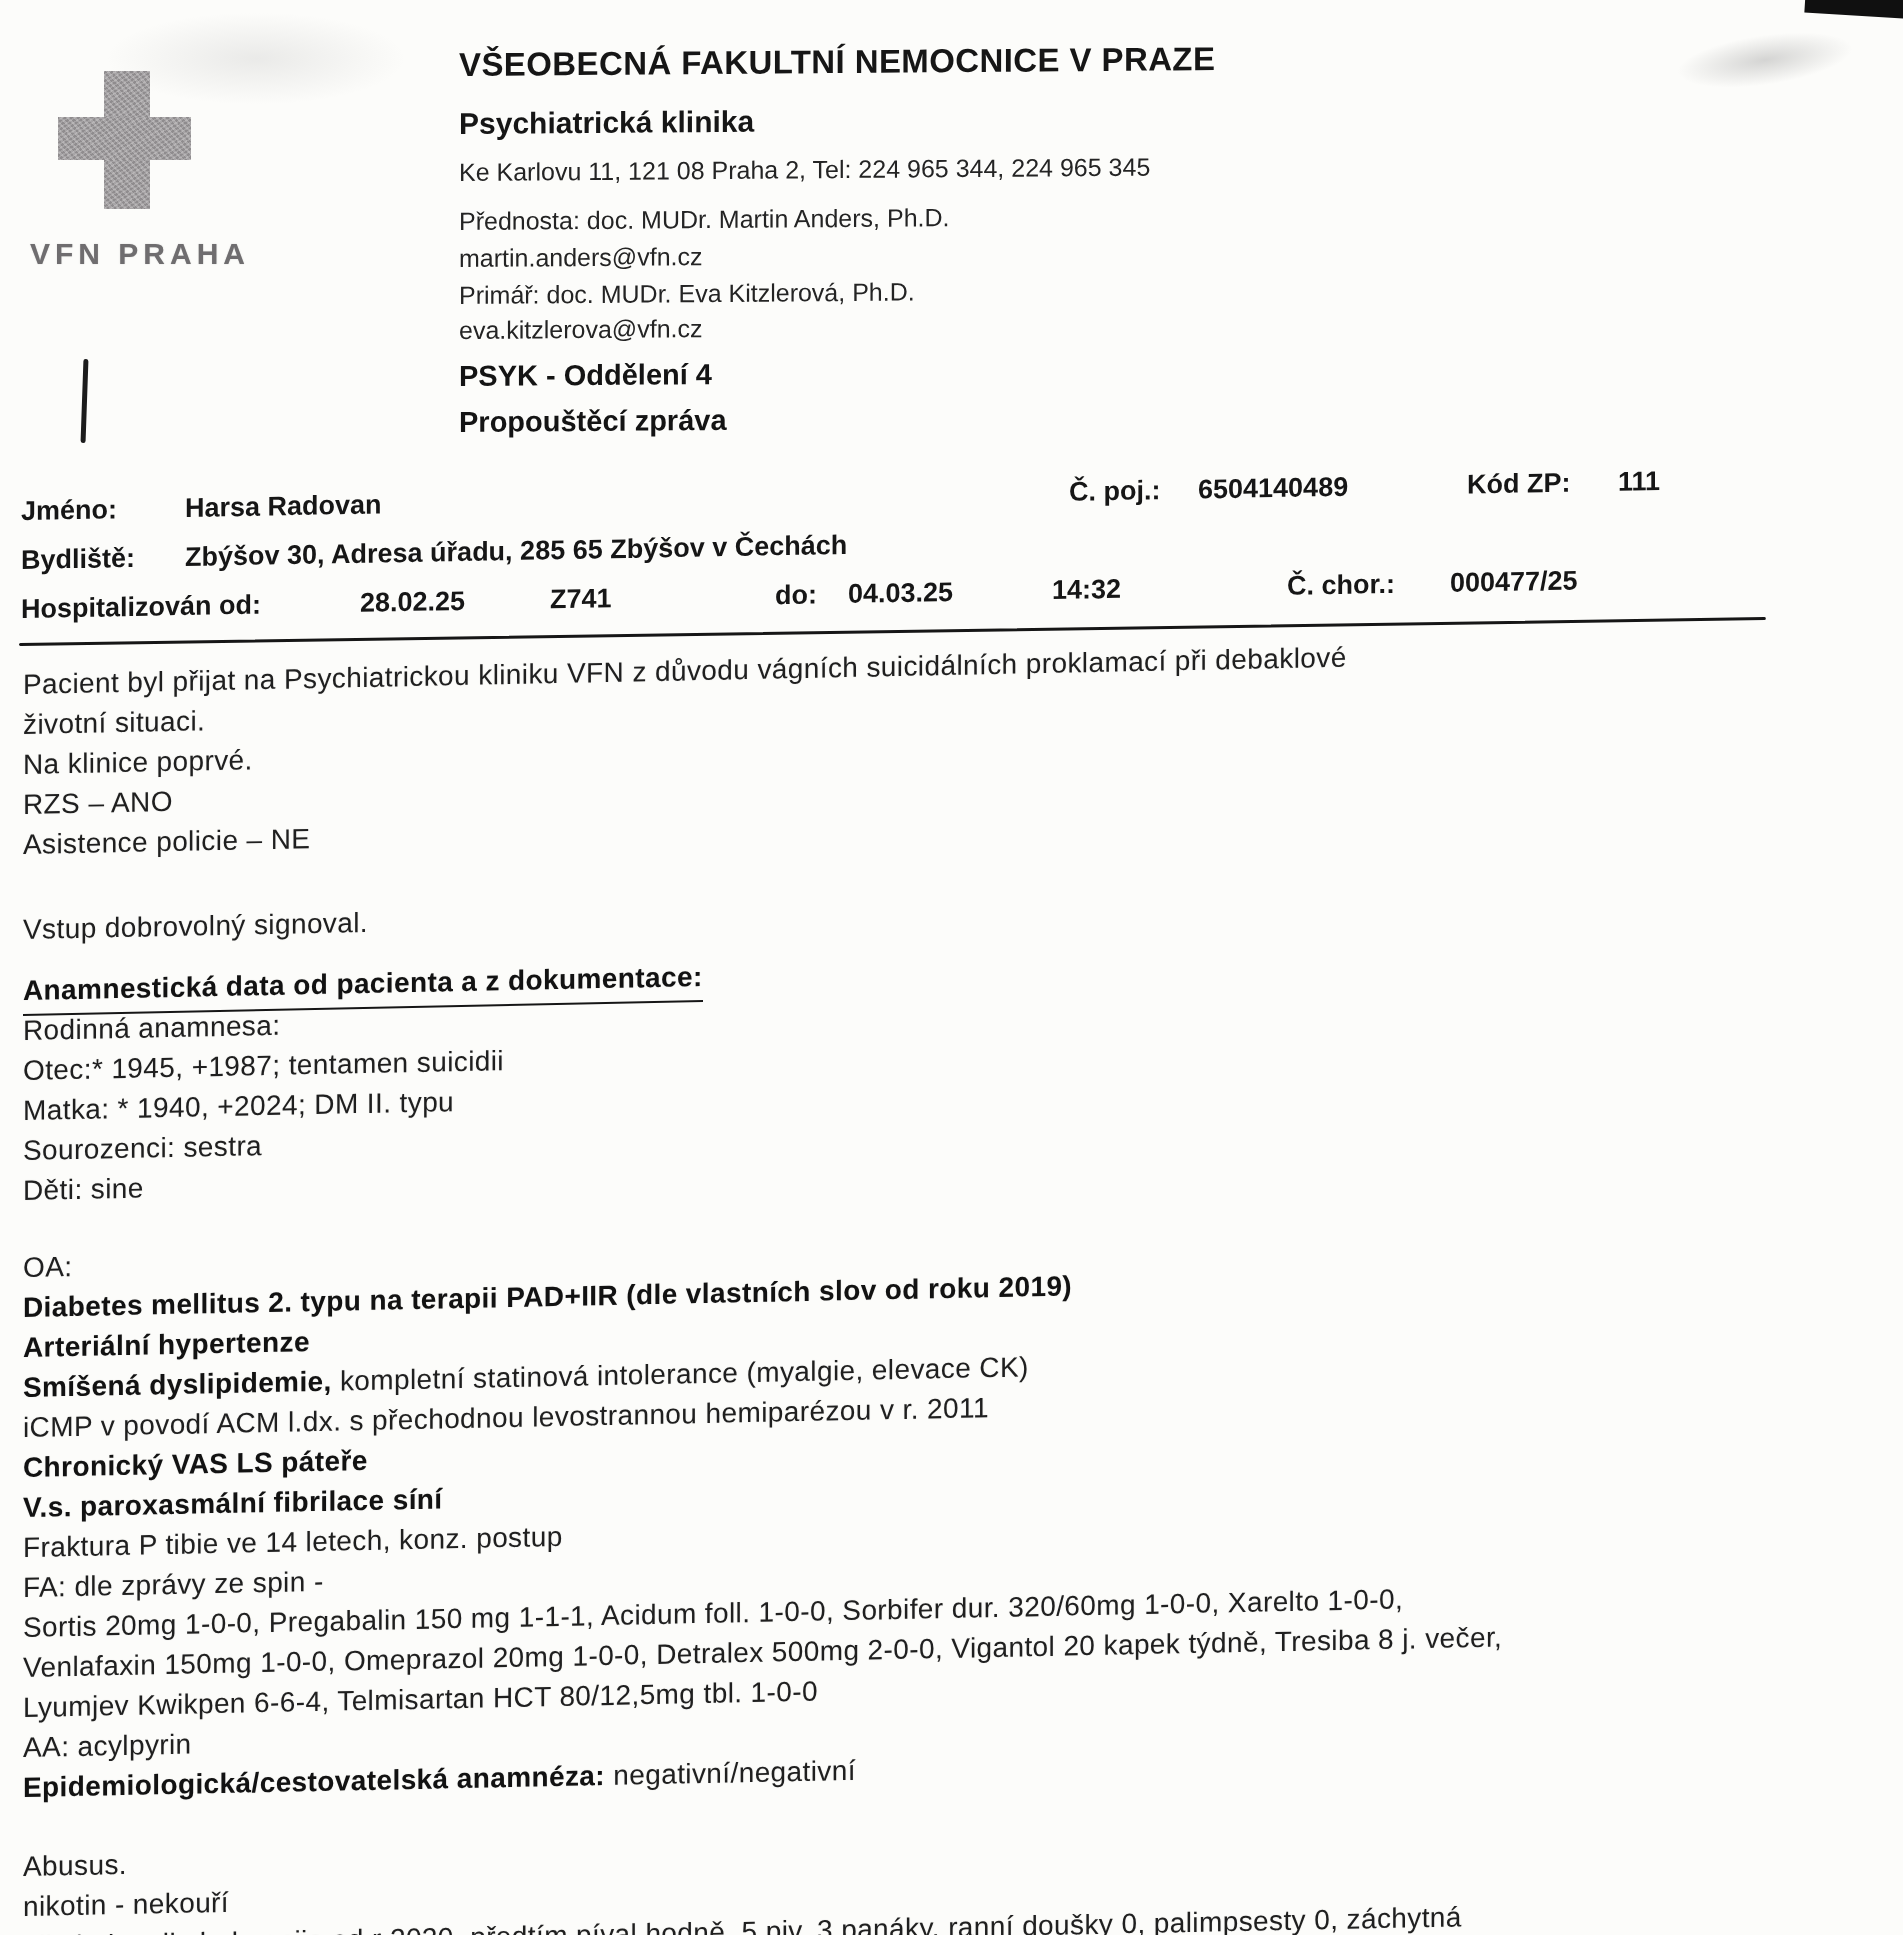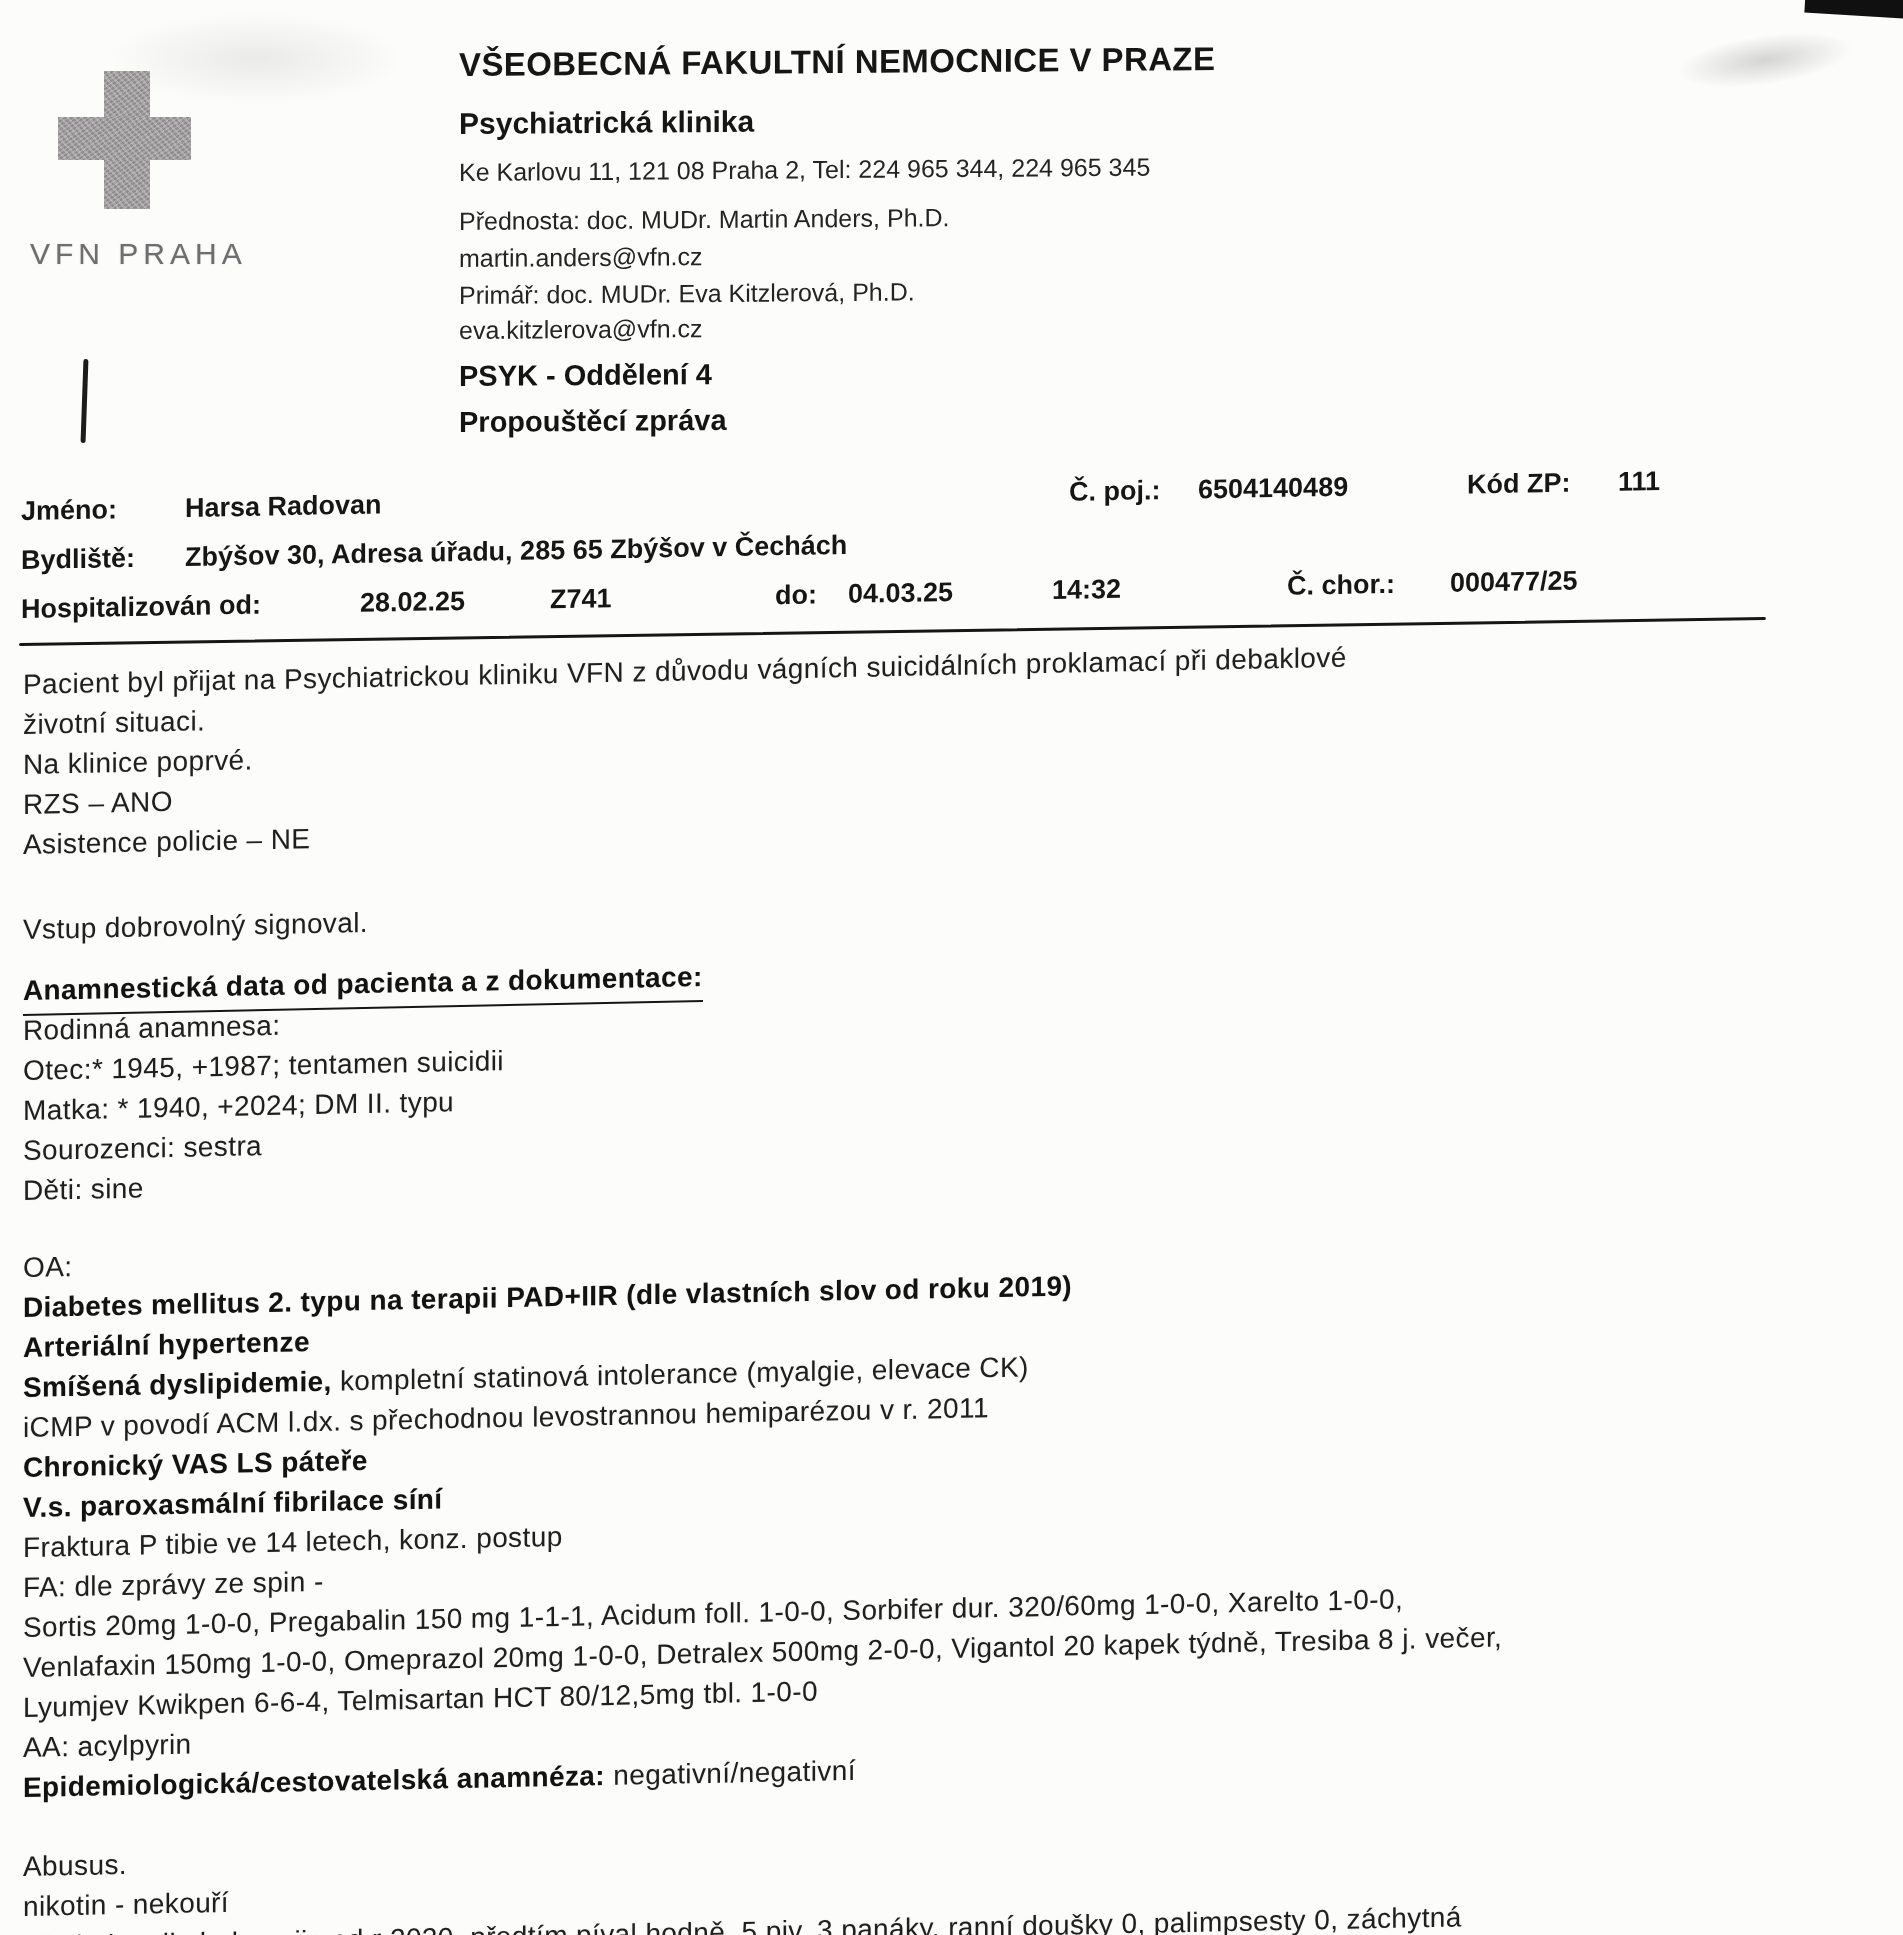--- a/index.html
+++ b/index.html
@@ -24,21 +24,21 @@
     background:#1c1c1c;border-radius:2.3px;transform:rotate(2deg);}
   
   .logo-cross-v{position:absolute;left:104px;top:71px;width:46px;height:138px;}
   .logo-cross-h{position:absolute;left:58px;top:117px;width:133px;height:43px;}
   .logo-cross-v,.logo-cross-h{
     background-color:#8f8c8e;
     background-image:
       repeating-linear-gradient(47deg,rgba(255,255,255,.22) 0 2.3px,transparent 2.3px 5px),
       repeating-linear-gradient(-33deg,rgba(252,252,250,.20) 0 1.5px,transparent 1.5px 3.5px);
   }
-  .logo-text{position:absolute;left:30px;top:237px;font-size:30px;font-weight:400;
+  .logo-text{position:absolute;left:30px;top:237px;font-size:30px;font-weight:700;
     color:#6f6d6f;letter-spacing:5px;text-shadow:0 0 1.2px rgba(110,110,110,.4);}
   
   .header{position:absolute;left:459px;top:46px;width:1123px;height:445px;
     transform:skewY(-0.45deg);transform-origin:left top;}
   .header .h-hospital{position:absolute;top:0;font-size:33px;font-weight:700;color:#161616;letter-spacing:0.4px;}
   .header .h-clinic{position:absolute;top:61px;font-size:30px;font-weight:700;color:#161616;}
   .header .h-address{position:absolute;top:112px;font-size:25px;color:#242424;}
   .header .h-line{position:absolute;font-size:25px;color:#242424;}
   .h-head{top:161px;} .h-email1{top:198px;} .h-chief{top:235px;} .h-email2{top:270px;}
   .header .h-dept{position:absolute;top:314px;font-size:29px;font-weight:700;color:#141414;}

